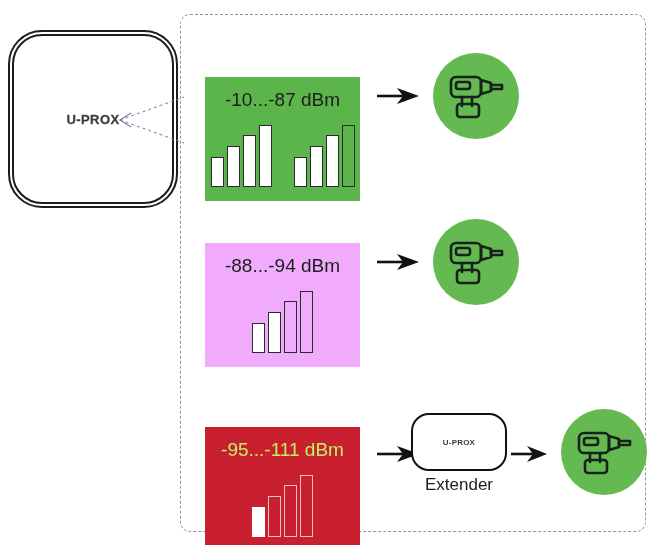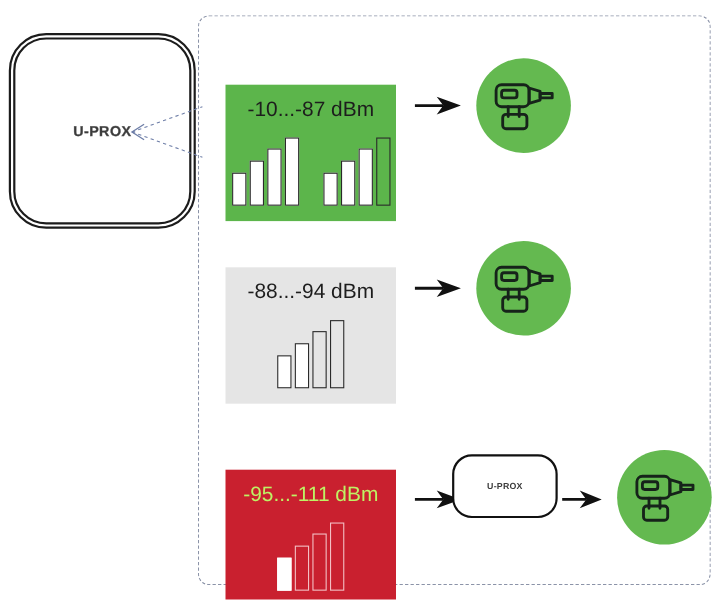--- a/index.html
+++ b/index.html
@@ -93,21 +93,21 @@
   .level-card {
     position: absolute;
     left: 24px;
     top: 0;
     width: 155px;
     height: 124px;
     box-sizing: border-box;
     margin-top: 42px;
   }
   .level-card.good   { background: #5cb54b; }
-  .level-card.medium { background: #e5e5e5; }
+  .level-card.medium { background: #f0abfc; }
   .level-card.poor   { background: #c9202f; }
 
   .level-label {
     position: absolute;
     left: 0;
     right: 0;
     top: 12px;
     text-align: center;
     font-size: 19px;
     font-weight: normal;
@@ -320,20 +320,21 @@
 
     <svg class="flow-arrow" id="arrow-poor" viewBox="0 0 44 22">
       <path d="M0 11 L26 11" stroke="#111" stroke-width="2.6" fill="none"></path>
       <path d="M20 3 L42 11 L20 19 L26 11 Z" fill="#111"></path>
     </svg>
 
     <div id="extender-block">
       <div id="extender-body">
         <div id="extender-logo">U-PROX</div>
       </div>
+      <div id="extender-caption">Extender</div>
     </div>
 
     <svg class="flow-arrow" id="arrow-extender-to-device" viewBox="0 0 38 22">
       <path d="M0 11 L22 11" stroke="#111" stroke-width="2.6" fill="none"></path>
       <path d="M16 3 L36 11 L16 19 L22 11 Z" fill="#111"></path>
     </svg>
 
     <div class="device-badge" id="badge-poor">
       <svg width="58" height="52" viewBox="0 0 58 52">
         <g fill="none" stroke="#16231a" stroke-width="2.6" stroke-linejoin="round" stroke-linecap="round">

